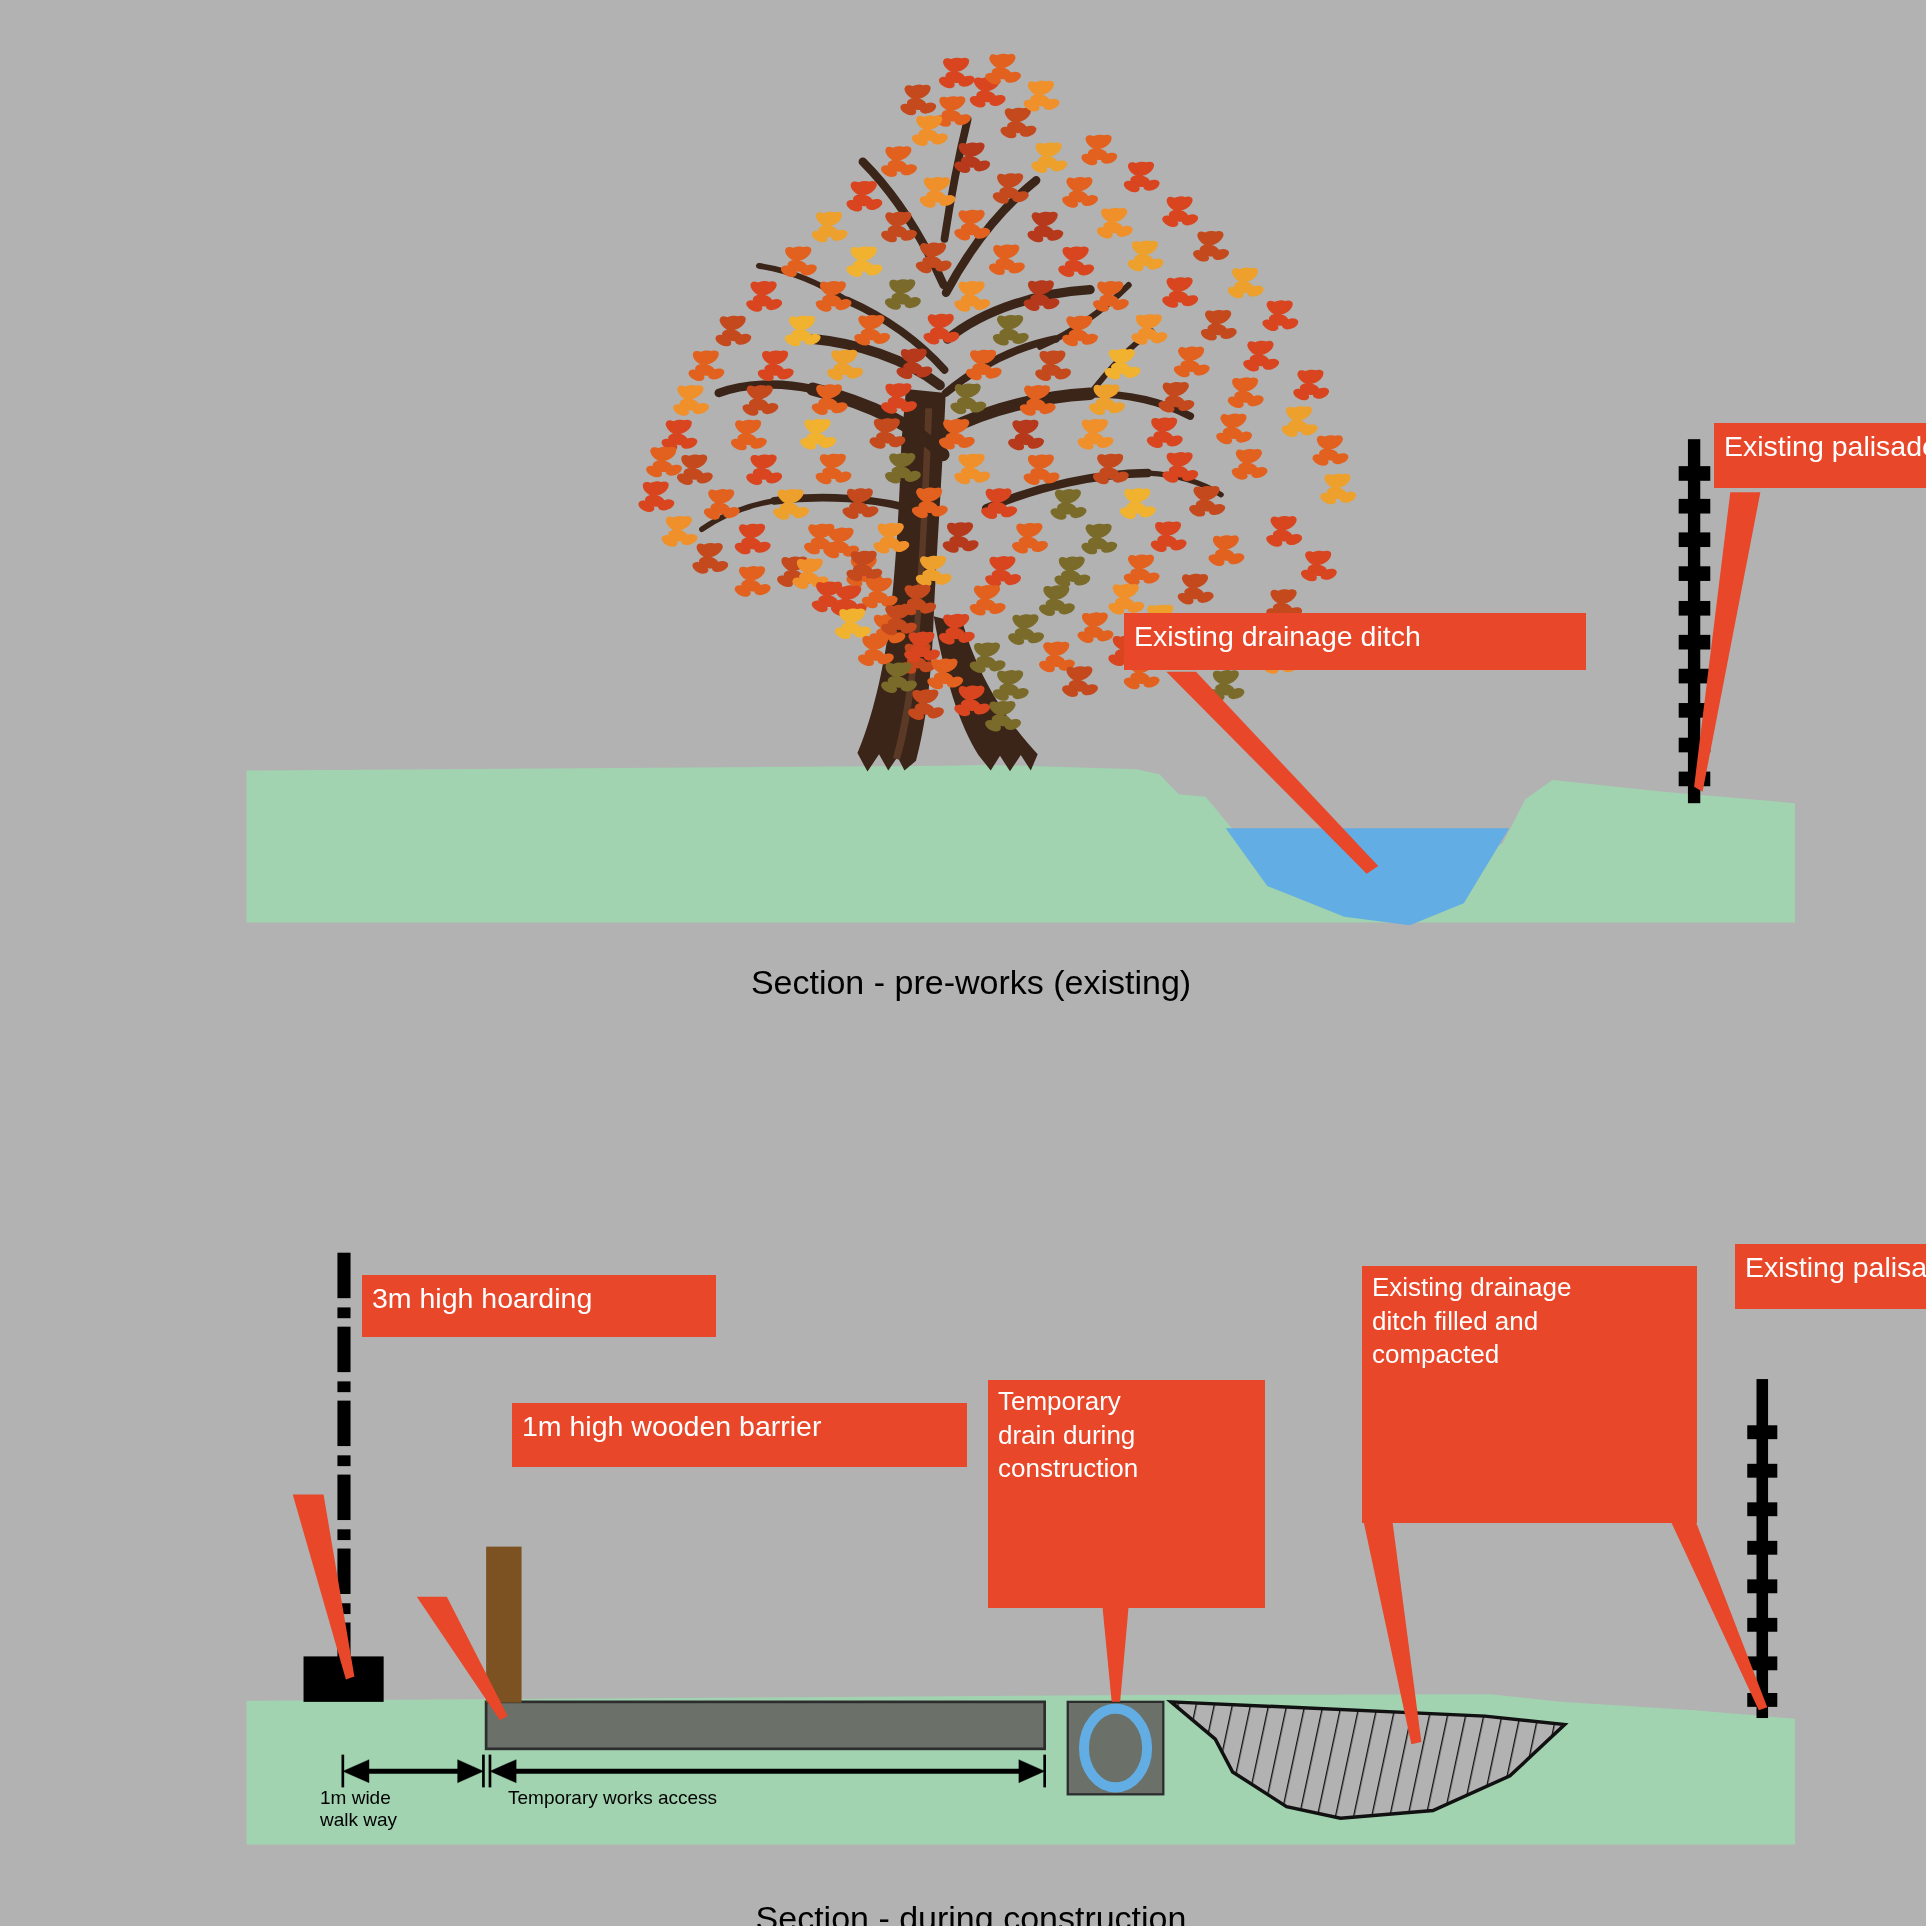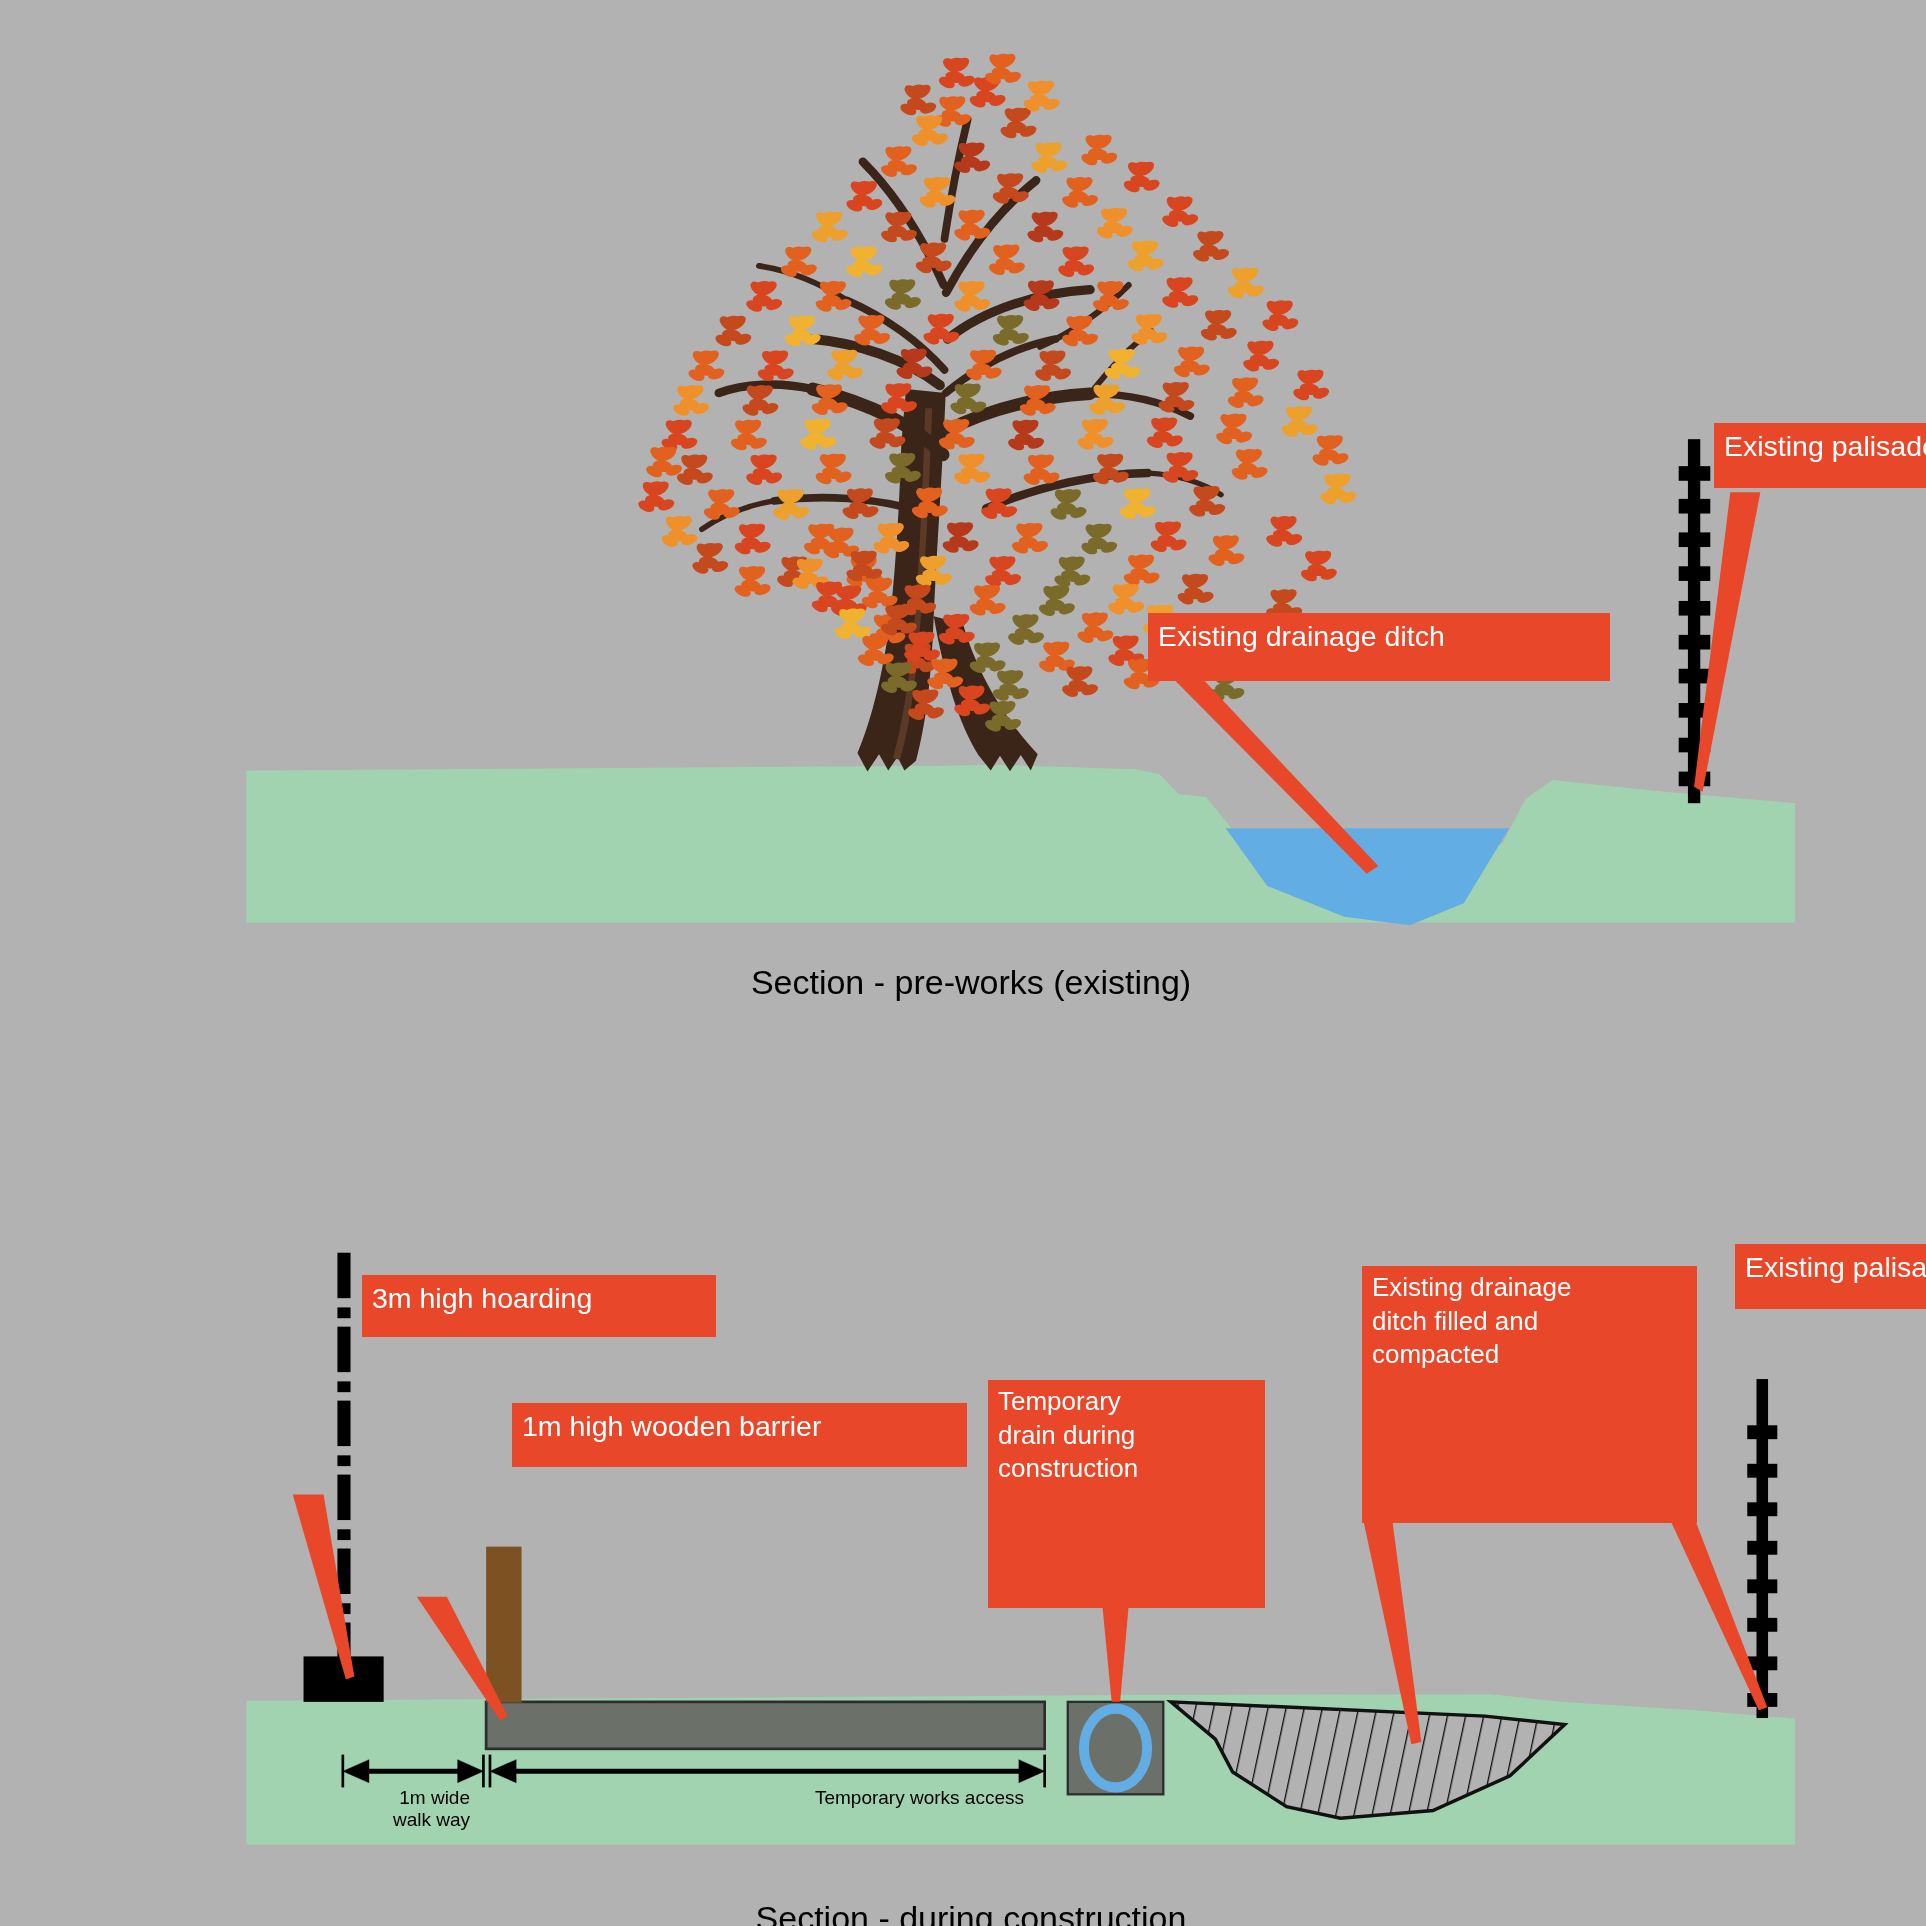--- a/index.html
+++ b/index.html
@@ -27,21 +27,21 @@
   .callout.big{font-size:28.5px;}
   .callout.mid{font-size:26px;}
 
   
   .caption{
     position:absolute;color:#000;
     font-family:"Liberation Sans", sans-serif;
     z-index:30;white-space:pre-line;
   }
   .caption.section-title{font-size:34px;text-align:center;}
-  .caption.dim-c{font-size:19px;text-align:right;}
+  .caption.dim-c{font-size:19px;text-align:left;}
 </style>
 </head>
 <body>
 
 <div class="stage">
 
 <svg class="layer" viewBox="0 0 5945 7993">
   <defs>
 
     <pattern id="fillHatch" width="46" height="46" patternUnits="userSpaceOnUse" patternTransform="rotate(12)">
@@ -448,21 +448,21 @@
       <polygon points="3960,6218 4030,6188 4030,6248"></polygon>
       <polygon points="4588,6218 4518,6188 4518,6248"></polygon>
     </g>
 
     <polygon points="2115,5855 2185,5855 2662,6318 2640,6336" fill="#e8472a"></polygon>
     <polygon points="3340,6530 3412,6530 3700,6972 3676,6984" fill="#e8472a"></polygon>
     <polygon points="4730,6000 4800,6000 4604,6640 4580,6632" fill="#e8472a"></polygon>
   </g>
 </svg>
 
-<div class="callout big" style="left:1148px;top:613px;width:462px;height:68px;">Existing drainage ditch</div>
+<div class="callout big" style="left:1124px;top:613px;width:462px;height:57px;">Existing drainage ditch</div>
 
 <div class="callout big" style="left:1714px;top:423px;width:456px;height:65px;">Existing palisade fence</div>
 
 <div class="caption section-title" style="left:586px;top:963px;width:770px;">Section - pre-works (existing)</div>
 
 <div class="callout big" style="left:362px;top:1275px;width:354px;height:62px;">3m high hoarding</div>
 
 <div class="callout big" style="left:512px;top:1403px;width:455px;height:64px;">1m high wooden barrier</div>
 
 <div class="callout mid" style="left:1362px;top:1266px;width:335px;height:257px;">Existing drainage

